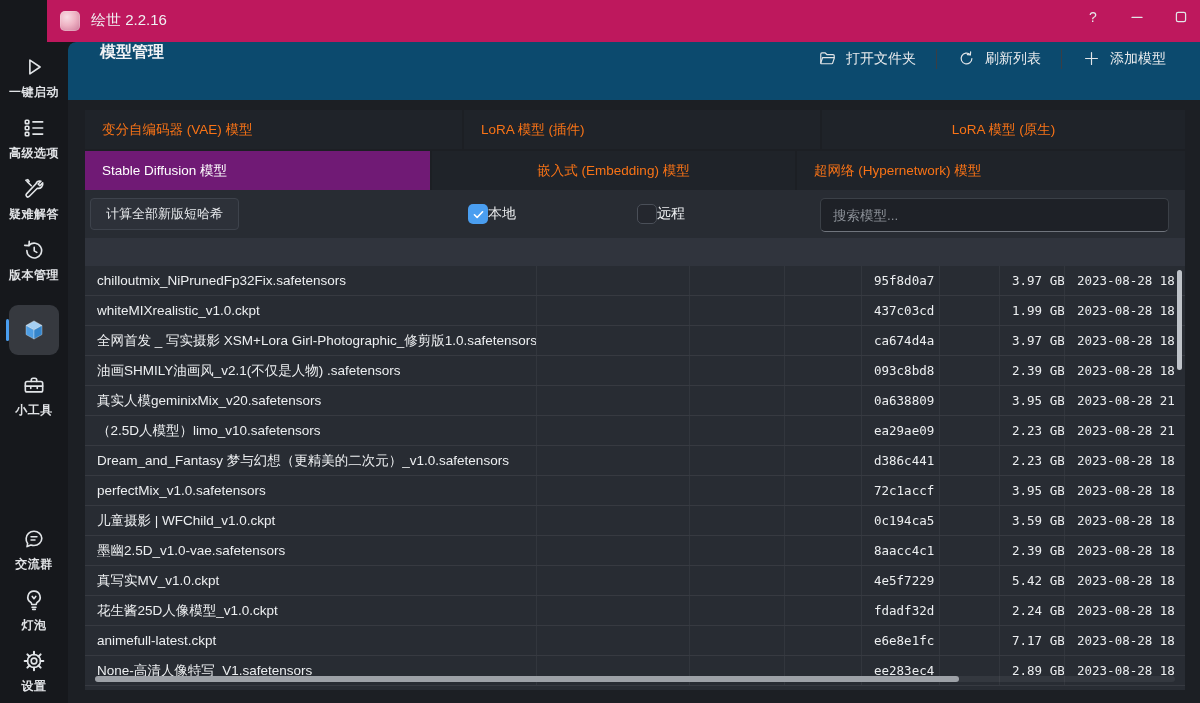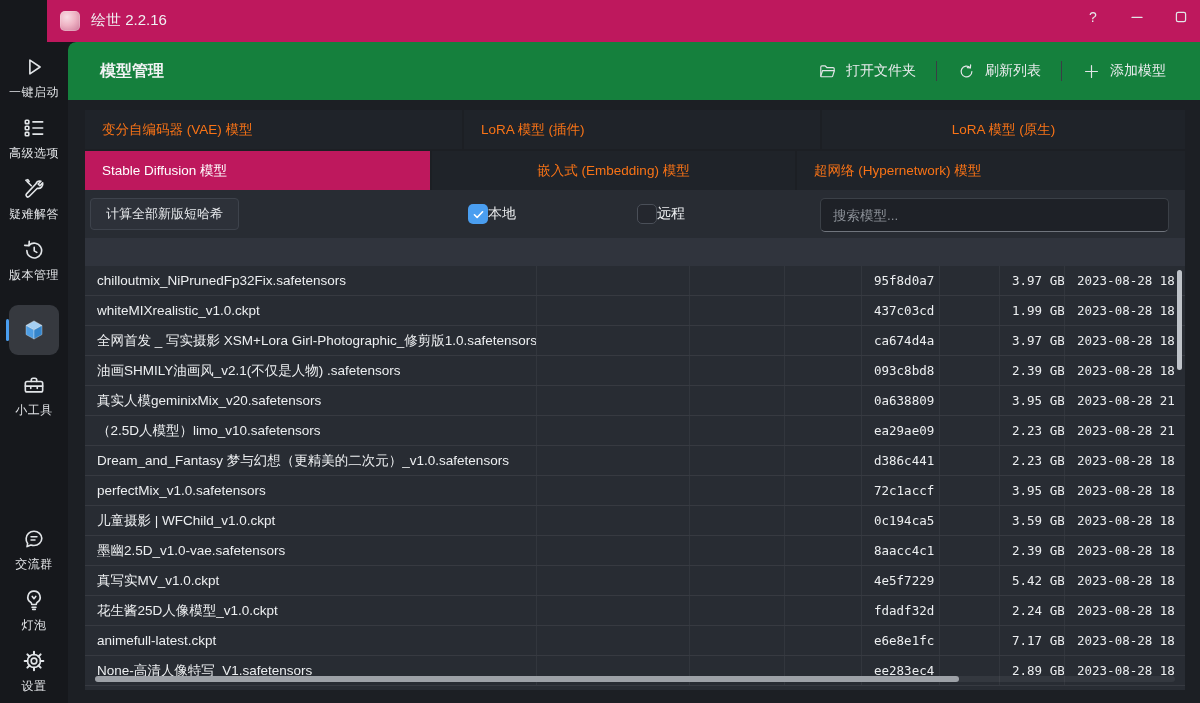--- a/index.html
+++ b/index.html
@@ -17,50 +17,50 @@
   .app-title { margin-left:11px; font-size:15px; color:#f0f1f3; margin-top:-2px; }
   .win-controls { margin-left:auto; display:flex; height:100%; align-items:flex-start; }
   .winbtn { width:44px; height:34px; display:flex; align-items:center; justify-content:center;
             color:#e6e8ea; font-size:14px; background:transparent; border:none; cursor:default; }
   .winbtn svg { display:block; }
 
   
   .sidebar { position:absolute; left:0; top:42px; width:68px; height:661px; background:#16181c;
              display:flex; flex-direction:column; align-items:center; }
   .nav-item { width:68px; display:flex; flex-direction:column; align-items:center; gap:4px; position:relative; }
-  .nav-item .nav-label { font-size:12px; color:#e2e4e7; letter-spacing:.5px; }
+  .nav-item .nav-label { font-size:12px; color:#e2e4e7; letter-spacing:.5px;font-weight:bold; }
   .nav-icon { width:26px; height:26px; }
   .nav-item.sel-item { height:54px; justify-content:center; }
   .sel-box { width:50px; height:50px; border-radius:9px; background:#36393f;
              display:flex; align-items:center; justify-content:center; }
   .sel-pill { position:absolute; left:6px; top:50%; transform:translateY(-50%);
               width:3px; height:22px; border-radius:2px; background:var(--accent,#4a9ef0); }
   .sidebar-spacer { flex:1; }
 
   
   .main { position:absolute; left:68px; top:42px; width:1132px; height:661px; background:#1c1f24;
           border-top-left-radius:8px; overflow:hidden; }
-  .main-header { position:absolute; left:0; top:0; width:100%; height:58px; background:#15803d;
-                 display:flex; align-items:center; border-top-left-radius:8px; }
+  .main-header { position:absolute; left:0; top:0; width:100%; height:58px; background:#0c4a6e;
+                 display:flex; align-items:flex-start; border-top-left-radius:8px; }
   .page-title { margin-left:32px; font-size:16px; font-weight:700; color:#f2f3f5; }
   .header-actions { margin-left:auto; margin-right:20px; display:flex; align-items:center; }
   .hbtn { display:flex; align-items:center; gap:9px; padding:7px 14px; background:transparent; border:none;
           color:#e9ebed; font-size:14px; font-family:inherit; }
   .hdivider { width:1px; height:20px; background:#3a3e45; margin:0 6px; }
 
   
   .content { position:absolute; left:17px; top:68px; width:1100px; bottom:13px; }
   .tabs { width:100%; }
   .tabrow { display:grid; column-gap:2px; height:39px; }
   .tabrow1 { grid-template-columns:377px 356px 1fr; margin-bottom:2px; }
   .tabrow2 { grid-template-columns:345px 363px 1fr; }
   .tab { background:#1f2329; color:#f97316; font-size:13.5px; display:flex; align-items:center;
          padding:0 17px; white-space:nowrap; overflow:hidden; }
   .tab.center { justify-content:center; }
-  .tab.selected { background:#be185d; color:#ffffff; }
+  .tab.selected { background:#701a75; color:#ffffff; }
 
   .panel { position:absolute; left:0; top:80px; right:0; bottom:0; background:#282c33; }
 
   
   .toolbar { position:absolute; left:0; top:0; right:12px; height:48px; }
   .hash-btn { position:absolute; left:5px; top:8px; height:32px; padding:0 15px; background:#2d3139;
               border:1px solid #3e434c; border-radius:4px; color:#e6e8eb; font-size:13px; font-family:inherit; }
   .check-group { position:absolute; top:8px; height:32px; display:flex; align-items:center; }
   .cg-local { left:383px; } .cg-remote { left:552px; }
   .checkbox { width:20px; height:20px; border-radius:5px; display:flex; align-items:center; justify-content:center; }

